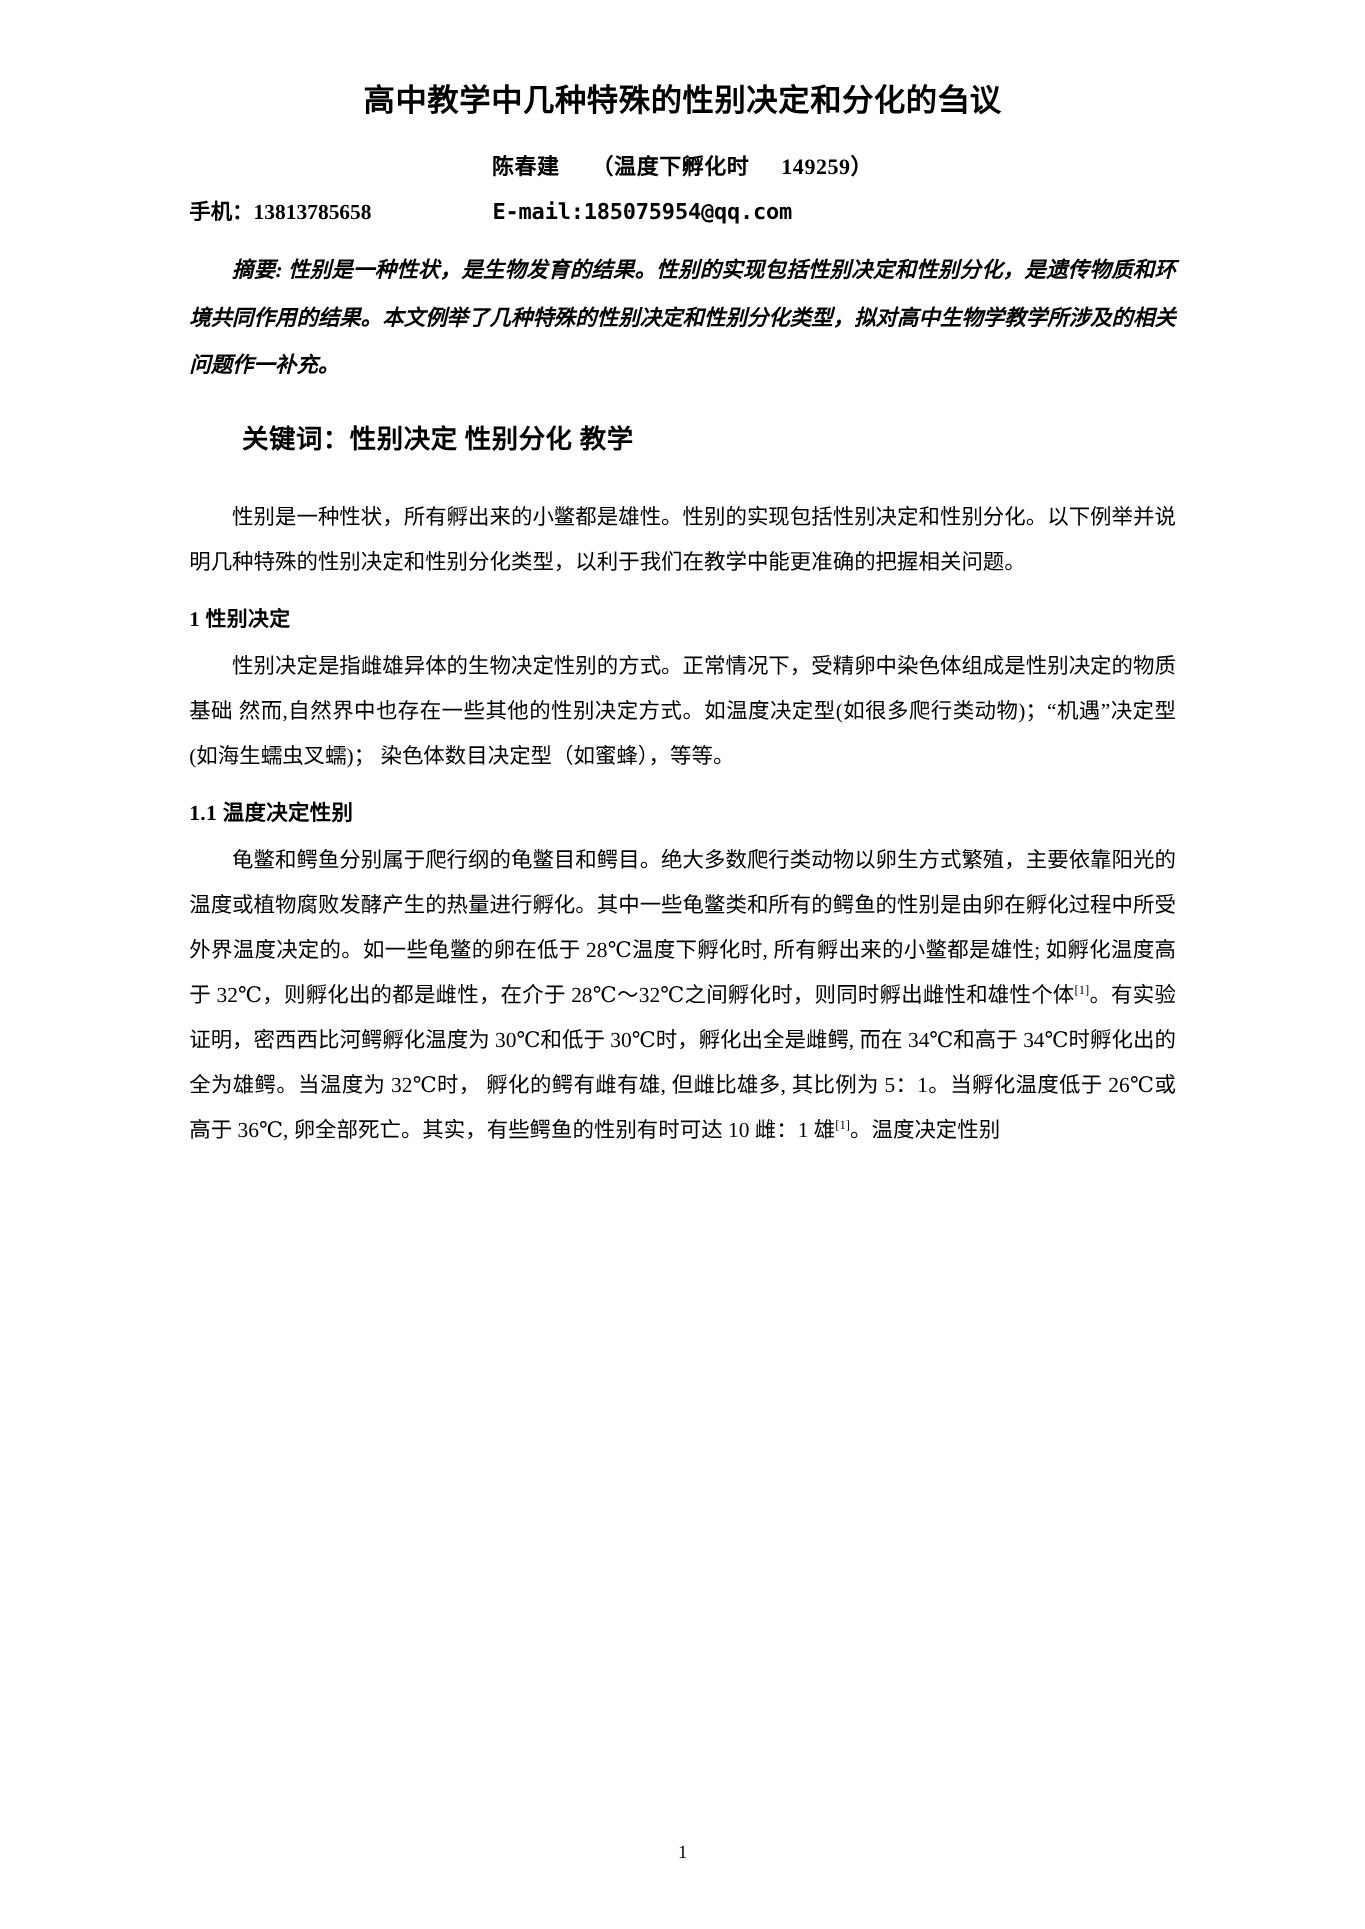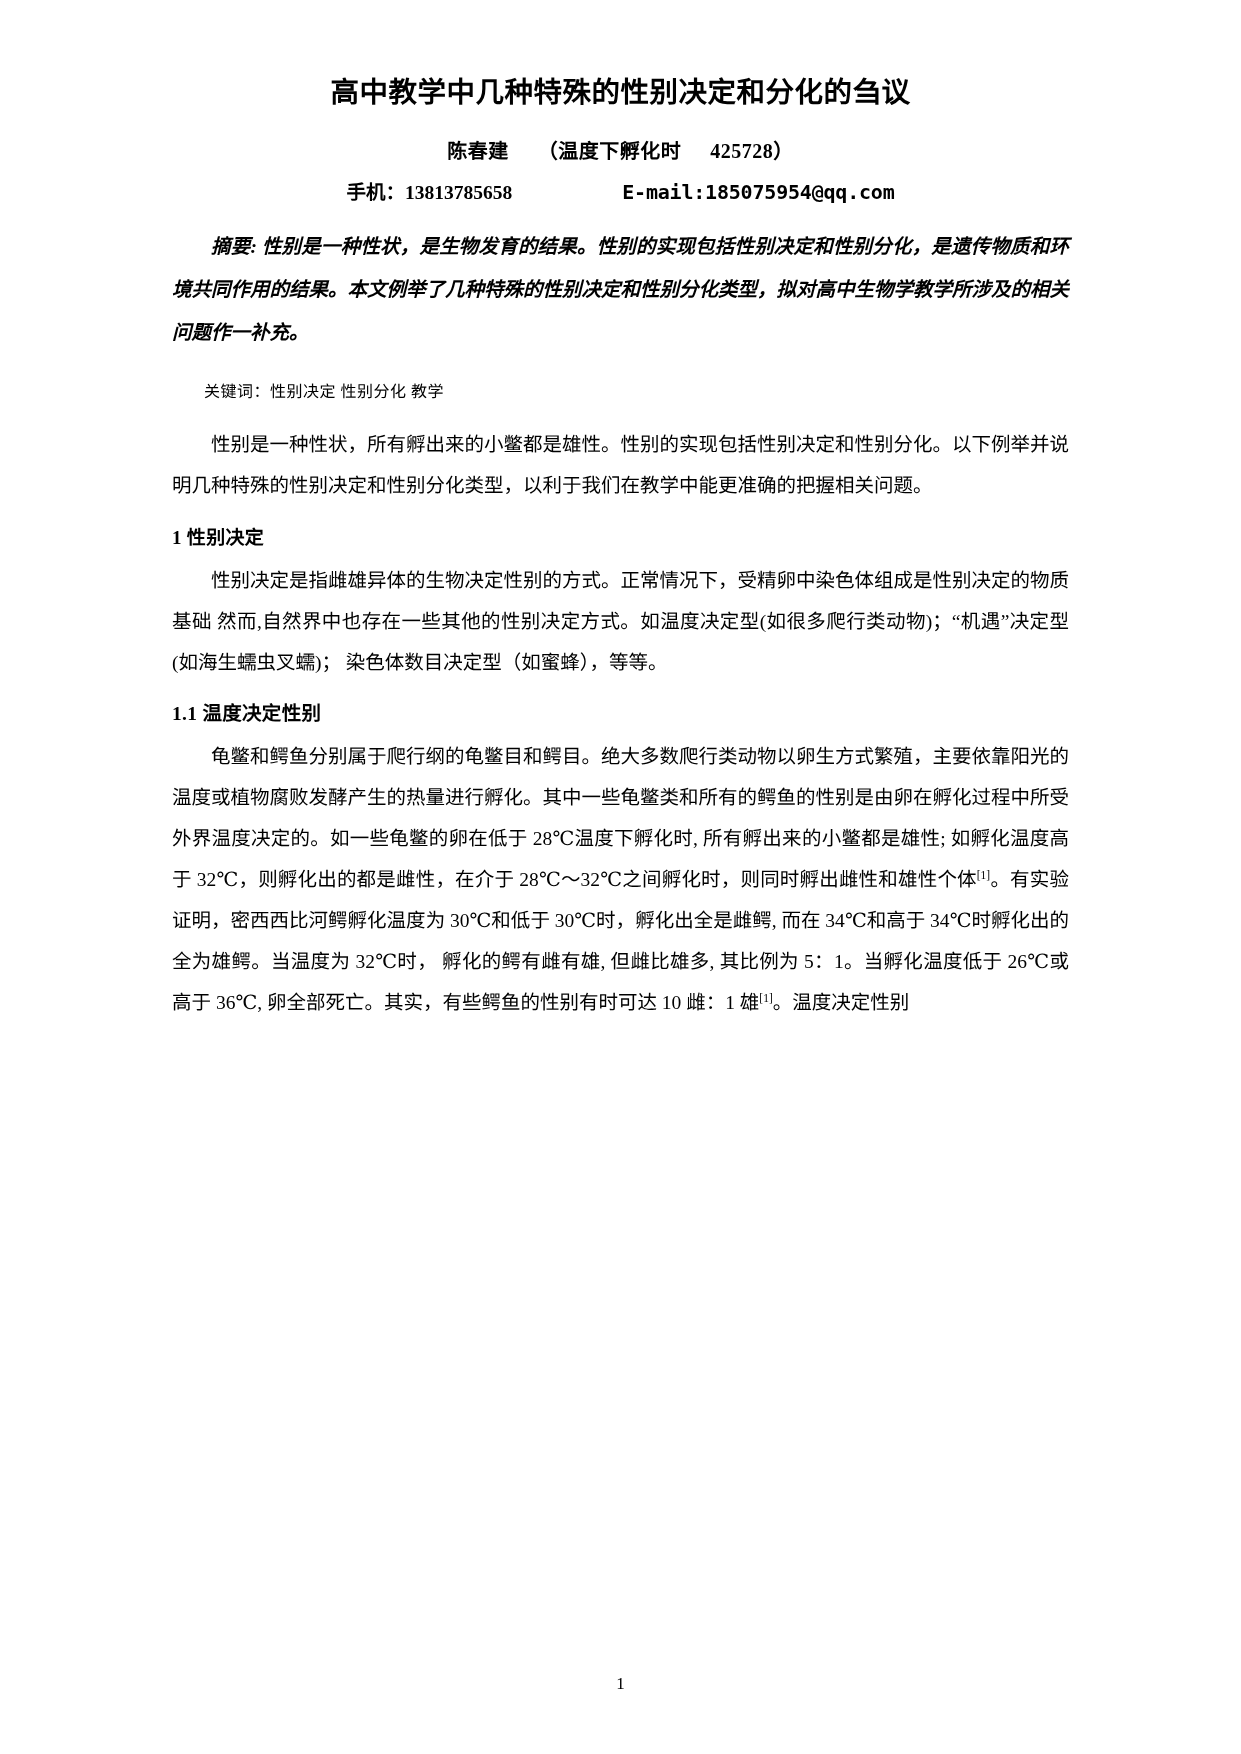--- a/index.html
+++ b/index.html
@@ -35,21 +35,20 @@
     text-align: center;
     font-size: 20px;
     font-weight: bold;
     margin-top: 22px;
     letter-spacing: 0.5px;
   }
   .author-line .sep-wide { display:inline-block; width: 18px; }
 
   .contact-line {
     display: flex;
-    justify-content: center;
     align-items: baseline;
     margin-top: 12px;
     font-size: 19.5px;
     font-weight: bold;
   }
   .contact-line .phone {
     font-family: "Liberation Serif", serif;
   }
   .contact-line .gap { display:inline-block; width: 110px; }
   .contact-line .email {
@@ -63,22 +62,22 @@
     font-size: 19.5px;
     font-weight: bold;
     line-height: 2.22;
     text-align: justify;
     text-justify: inter-ideograph;
     text-indent: 2em;
     font-style: italic;
   }
   .keywords {
     margin-top: 6px;
-    font-size: 16px;
-    font-weight: normal;
+    font-size: 24px;
+    font-weight: bold;
     line-height: 2.2;
     text-indent: 2em;
     letter-spacing: 0.5px;
   }
 
   .body-par {
     font-size: 19.5px;
     line-height: 2.1;
     text-align: justify;
     text-justify: inter-ideograph;
@@ -121,21 +120,21 @@
 
 <div class="page">
 
   <h1 class="doc-title">高中教学中几种特殊的性别决定和分化的刍议</h1>
 
   <div class="author-line">
     <span>陈春建</span>
     <span class="sep-wide"></span>
     <span>（温度下孵化时</span>
     <span class="sep-wide"></span>
-    <span>425728）</span>
+    <span>149259）</span>
   </div>
 
   <div class="contact-line">
     <span class="phone">手机：13813785658</span>
     <span class="gap"></span>
     <span class="email">E-mail:185075954@qq.com</span>
   </div>
 
   <p class="abstract">摘要: 性别是一种性状，是生物发育的结果。性别的实现包括性别决定和性别分化，是遗传物质和环境共同作用的结果。本文例举了几种特殊的性别决定和性别分化类型，拟对高中生物学教学所涉及的相关问题作一补充。</p>
 

